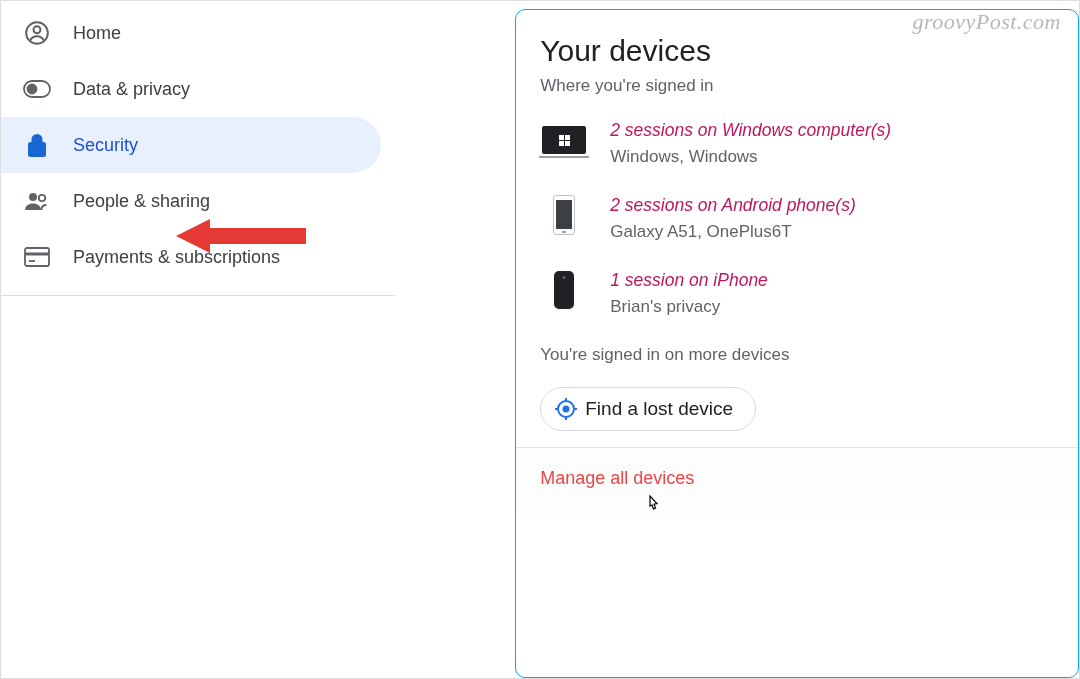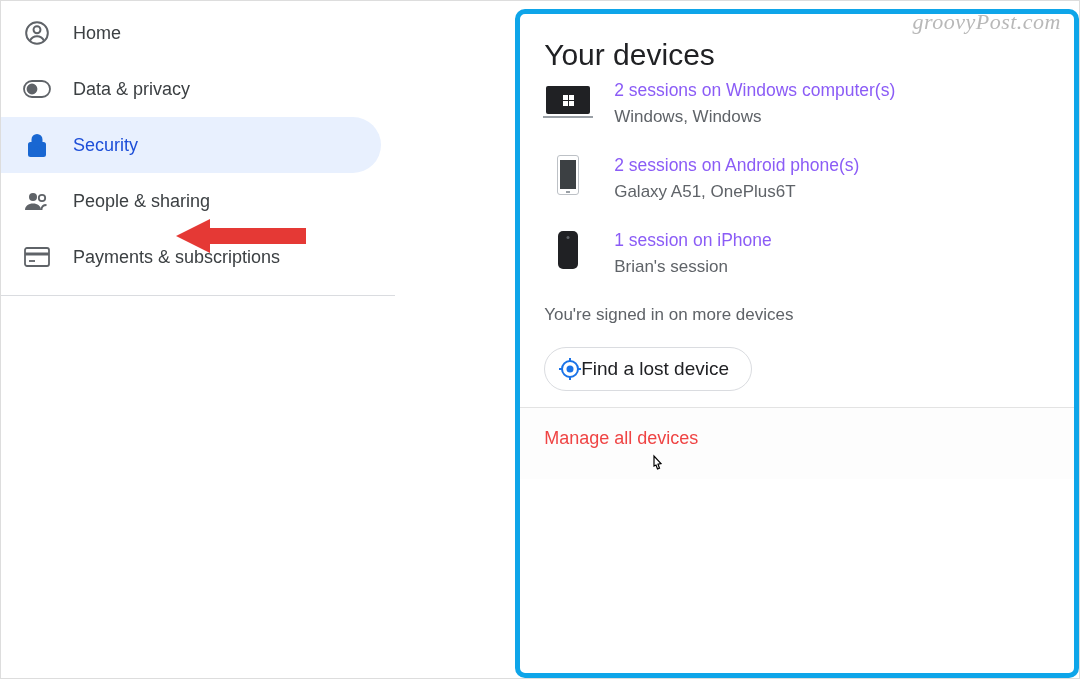--- a/index.html
+++ b/index.html
@@ -61,21 +61,21 @@
       left: 175px;
       top: 214px;
       z-index: 10;
     }
     
     
     .card {
       margin-left: 120px;
       margin-top: 8px;
       width: 572px;
-      border: 5px solid #0ea5e9;
+      border: 1px solid #0ea5e9;
       border-radius: 10px;
       overflow: hidden;
       background: #fff;
     }
     .card-body { padding: 24px 24px 16px 24px; }
     .card-title {
       font-size: 30px;
       font-weight: 400;
       color: #202124;
       margin-bottom: 8px;
@@ -94,43 +94,44 @@
     .device-icon {
       width: 48px;
       height: 40px;
       display: flex;
       align-items: center;
       justify-content: center;
       margin-right: 22px;
     }
     .device-main {
       font-size: 17.5px;
-      color: #8b5cf6;
+      color: #be185d;
       margin-bottom: 6px;
+      font-style: italic;
     }
     .device-sub {
       font-size: 17px;
       color: #5f6368;
     }
     .more-text {
       font-size: 17px;
       color: #5f6368;
       margin-bottom: 22px;
     }
     .pill-button {
       display: inline-flex;
       align-items: center;
       border: 1px solid #dadce0;
       border-radius: 28px;
       padding: 10px 22px 10px 14px;
       font-size: 19px;
       font-weight: 500;
       color: #202124;
       cursor: pointer;
-      gap: 0;
+      gap: 8px;
     }
     .pill-icon {
       width: 22px; height: 22px;
       display:flex; align-items:center; justify-content:center;
     }
     .card-footer {
       border-top: 1px solid #e3e3e3;
       padding: 20px 24px 30px 24px;
       background: #fdfdfd;
       position: relative;
@@ -262,20 +263,21 @@
       <span class="nav-label">Payments &amp; subscriptions</span>
     </div>
 
     <div class="nav-divider"></div>
 
   </nav>
 
   <div class="card">
     <div class="card-body">
       <h2 class="card-title">Your devices</h2>
+      <div class="card-subtitle">Where you're signed in</div>
 
       <div class="device-row">
         <div class="device-icon">
           <div class="monitor">
               <div class="win-squares">
                 <span></span>
                 <span></span>
                 <span></span>
                 <span></span>
               </div>
@@ -296,21 +298,21 @@
           <div class="device-sub">Galaxy A51, OnePlus6T</div>
         </div>
       </div>
 
       <div class="device-row">
         <div class="device-icon">
           <div class="phone-i"></div>
         </div>
         <div>
           <div class="device-main">1 session on iPhone</div>
-          <div class="device-sub">Brian's session</div>
+          <div class="device-sub">Brian's privacy</div>
         </div>
       </div>
 
       <div class="more-text">You're signed in on more devices</div>
 
       <div class="pill-button">
         <span class="pill-icon">
           <svg width="22" height="22" viewBox="0 0 22 22">
             <circle cx="11" cy="11" r="8" fill="none" stroke="#1a73e8" stroke-width="2"></circle>
             <circle cx="11" cy="11" r="3.5" fill="#1a73e8"></circle>

